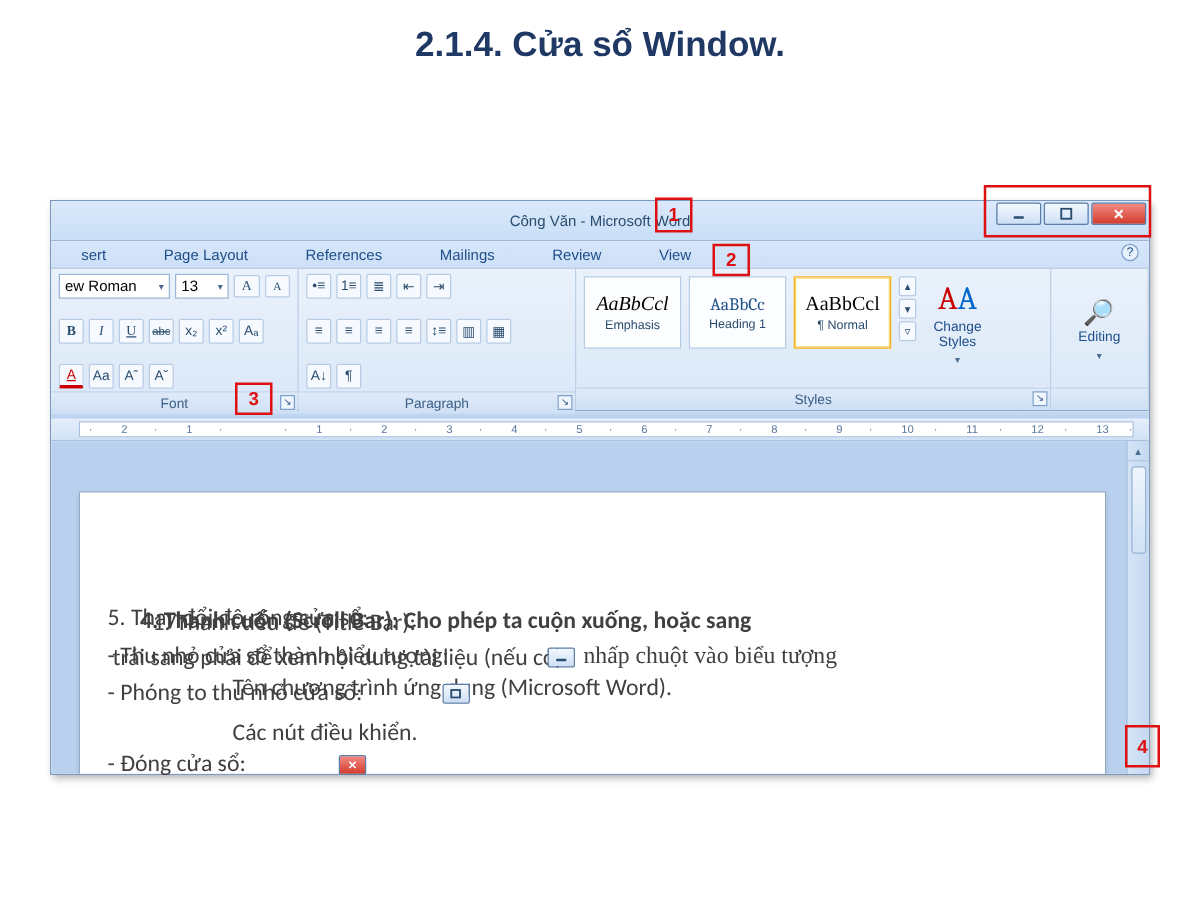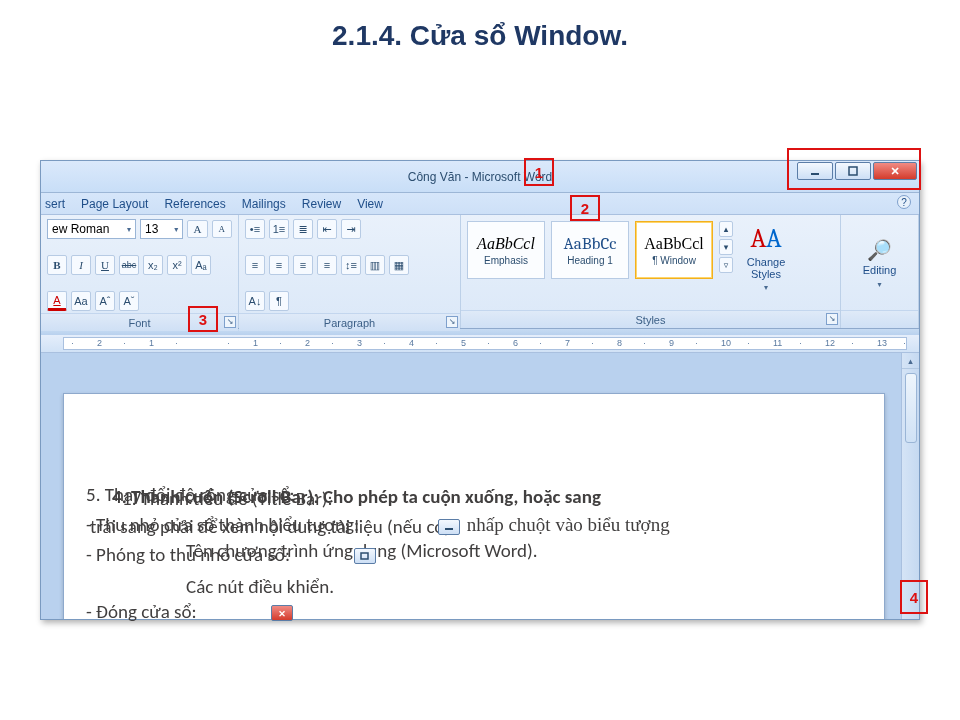--- a/index.html
+++ b/index.html
@@ -11,38 +11,38 @@
 
   
   .titlebar { height: 32px; background: linear-gradient(#dbe9fb,#c8def7); display:flex; align-items:center; justify-content:center; position:relative; border-bottom:1px solid #9cb6d6; }
   .titlebar .ttext { font-size:12px; color:#2b4d6f; }
   .winctrls { position:absolute; right:2px; top:1px; display:flex; gap:0; }
   .winctrls .btn { width:36px; height:18px; border:1px solid #5b7da7; display:flex; align-items:center; justify-content:center; font-size:11px; background:linear-gradient(#f3f8fe,#cddff5); border-radius:2px; margin-left:2px;}
   .winctrls .close { width:44px; background:linear-gradient(#f08b84,#d43b2c); color:#fff; font-weight:bold;}
   .winctrls .btn svg { display:block; }
 
   
-  .tabs { height:22px; background:linear-gradient(#d6e6fa,#cde0f7); border-bottom:1px solid #a9c0df; display:flex; align-items:center; padding-left:0; gap:8px; position:relative;}
+  .tabs { height:22px; background:linear-gradient(#d6e6fa,#cde0f7); border-bottom:1px solid #a9c0df; display:flex; align-items:center; padding-left:20px; gap:38px; position:relative;}
   .tabs .tab { font-size:12px; color:#1f4e89; padding:2px 4px; }
   .tabs .help { position:absolute; right:8px; top:2px; width:14px; height:14px; border:1px solid #7ea0cc; border-radius:50%; font-size:10px; color:#1f4e89; display:flex; align-items:center; justify-content:center; background:#e8f1fb;}
 
   
   .ribbon { height:114px; background:linear-gradient(#e9f1fb,#dbe8f8); border-bottom:1px solid #8ea9cc; display:flex; }
   .group { border-right:1px solid #bcd0e8; position:relative; display:flex; flex-direction:column; }
   .group .top { flex:1 1 auto; padding:4px 6px 2px 6px; display:flex; flex-direction:column; gap:16px; }
   .group .label { height:18px; line-height:18px; font-size:11px; color:#3b5f86; text-align:center; background:linear-gradient(#dfeaf8,#cfe0f5); border-top:1px solid #c3d6ee; position:relative;}
   .launcher { position:absolute; right:2px; top:2px; width:12px; height:12px; border:1px solid #7ea0cc; font-size:8px; display:flex; align-items:center; justify-content:center; color:#3b5f86; background:#eef5fc;}
   .row { display:flex; align-items:center; gap:4px; }
   .ico { width:20px; height:20px; border:1px solid #b7cbe4; background:#f6faff; display:flex; align-items:center; justify-content:center; font-size:11px; color:#2b4d6f; border-radius:2px;}
   .ico.small{width:22px;height:18px;}
   .txtico { font-family: "Times New Roman", serif; }
   .stylecard { width:78px; height:58px; border:1px solid #b7cbe4; background:#fbfdff; display:flex; flex-direction:column; align-items:center; justify-content:center; gap:2px; font-size:11px; }
   .stylecard.sel { border:1px solid #f2b01e; box-shadow: inset 0 0 0 1px #ffd66b; background:#fff; }
   .stylecard .preview { font-family:"Times New Roman",serif; font-size:16px; }
-  .stylecard .preview.h{ font-family:"Cambria",serif; color:#1f4e89; font-size:17px;}
+  .stylecard .preview.h{ font-family:"Cambria",serif; color:#1f4e89; font-size:14px;}
   .stylecard .name { font-size:10px; color:#2b4d6f;}
   .bigbtn { width:54px; height:74px; display:flex; flex-direction:column; align-items:center; justify-content:center; gap:3px;}
   .bigbtn .aicon{ font-size:26px; font-family:"Cambria",serif; }
   .bigbtn .blabel{ font-size:11px; color:#1f4e89; text-align:center; line-height:1.05;}
   .bigbtn .chev{font-size:8px;color:#4a6b92;}
 
   
   .fontname { width:96px; height:20px; border:1px solid #9ab5d6; background:#fff; font-size:12px; padding:1px 4px; display:flex; align-items:center; justify-content:space-between;}
   .fontsize { width:46px; height:20px; border:1px solid #9ab5d6; background:#fff; font-size:12px; padding:1px 4px; display:flex; align-items:center; justify-content:space-between;}
   .dropchev{font-size:8px; color:#4a6b92;}
@@ -175,21 +175,21 @@
           <div class="stylecard">
             <span class="preview" style="font-style:italic">AaBbCcl</span>
             <span class="name">Emphasis</span>
           </div>
           <div class="stylecard">
             <span class="preview h">AaBbCc</span>
             <span class="name">Heading 1</span>
           </div>
           <div class="stylecard sel">
             <span class="preview">AaBbCcl</span>
-            <span class="name">¶ Window</span>
+            <span class="name">¶ Normal</span>
           </div>
           <div style="width:14px;display:flex;flex-direction:column;gap:2px;">
             <div class="ico" style="height:16px;width:14px;font-size:9px;">▴</div>
             <div class="ico" style="height:16px;width:14px;font-size:9px;">▾</div>
             <div class="ico" style="height:16px;width:14px;font-size:9px;">▿</div>
           </div>
           <div class="bigbtn">
             <span class="aicon"><span style="color:#c00;">A</span><span style="color:#06c;">A</span></span>
             <span class="blabel">Change Styles</span>
             <span class="chev">▾</span>

